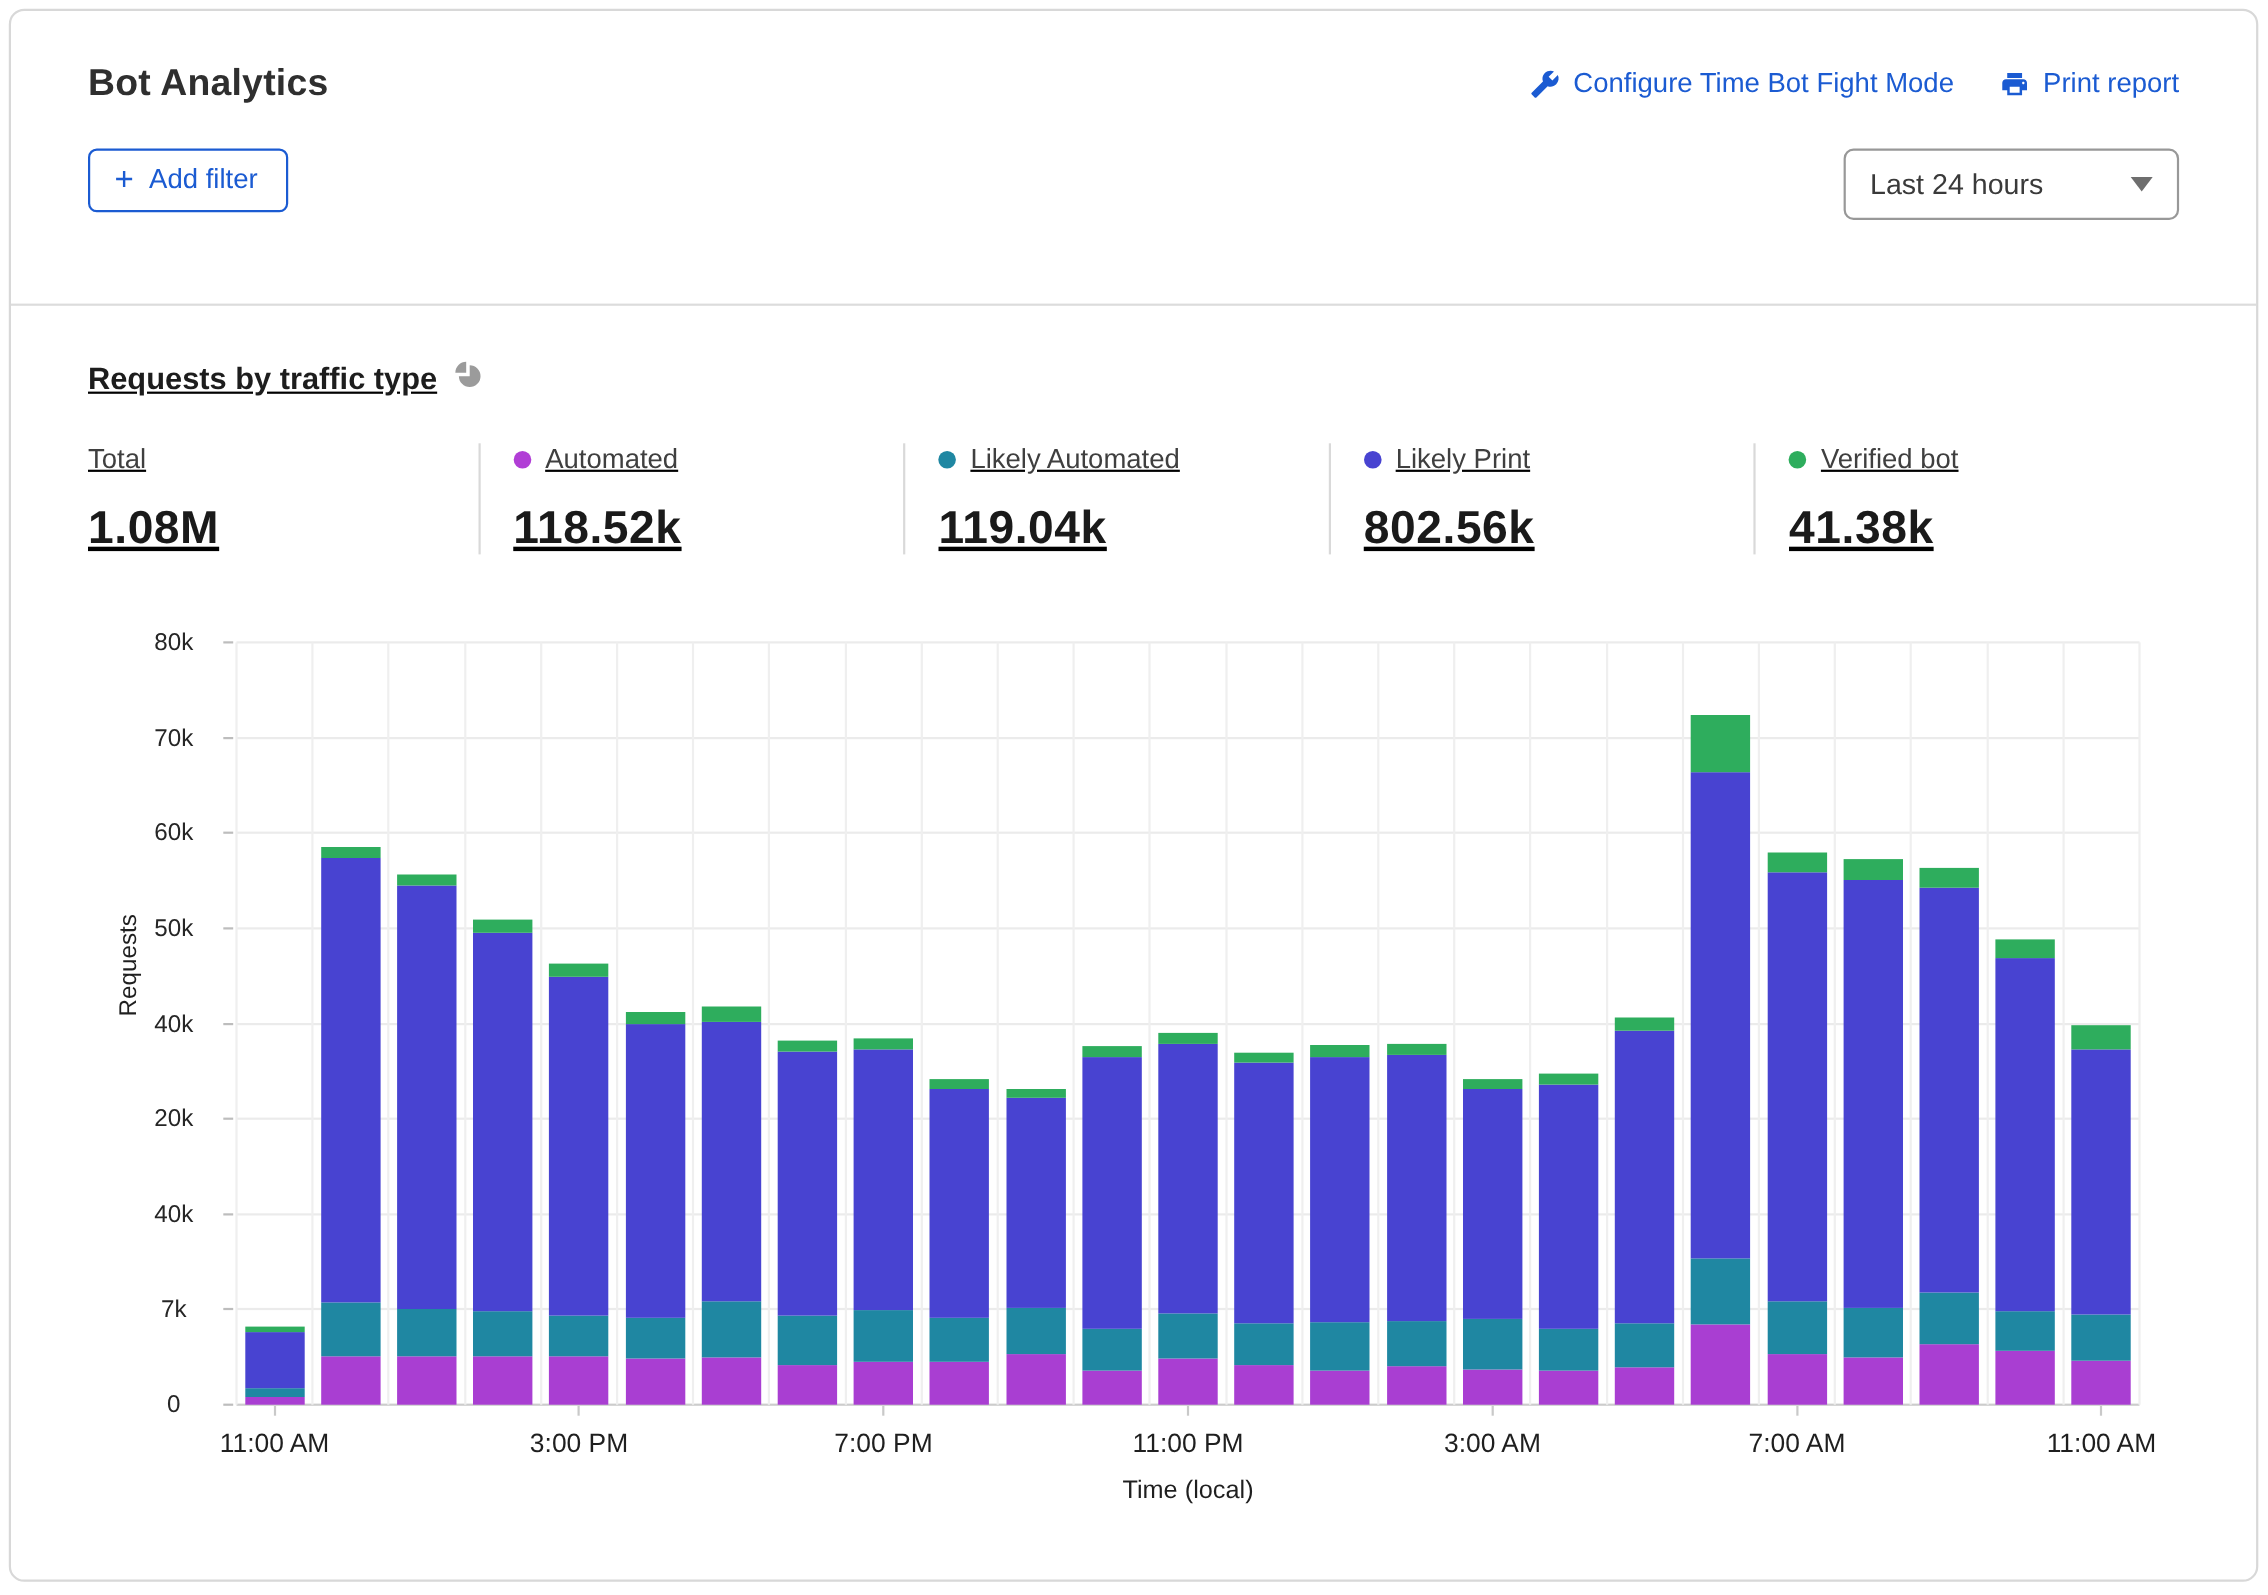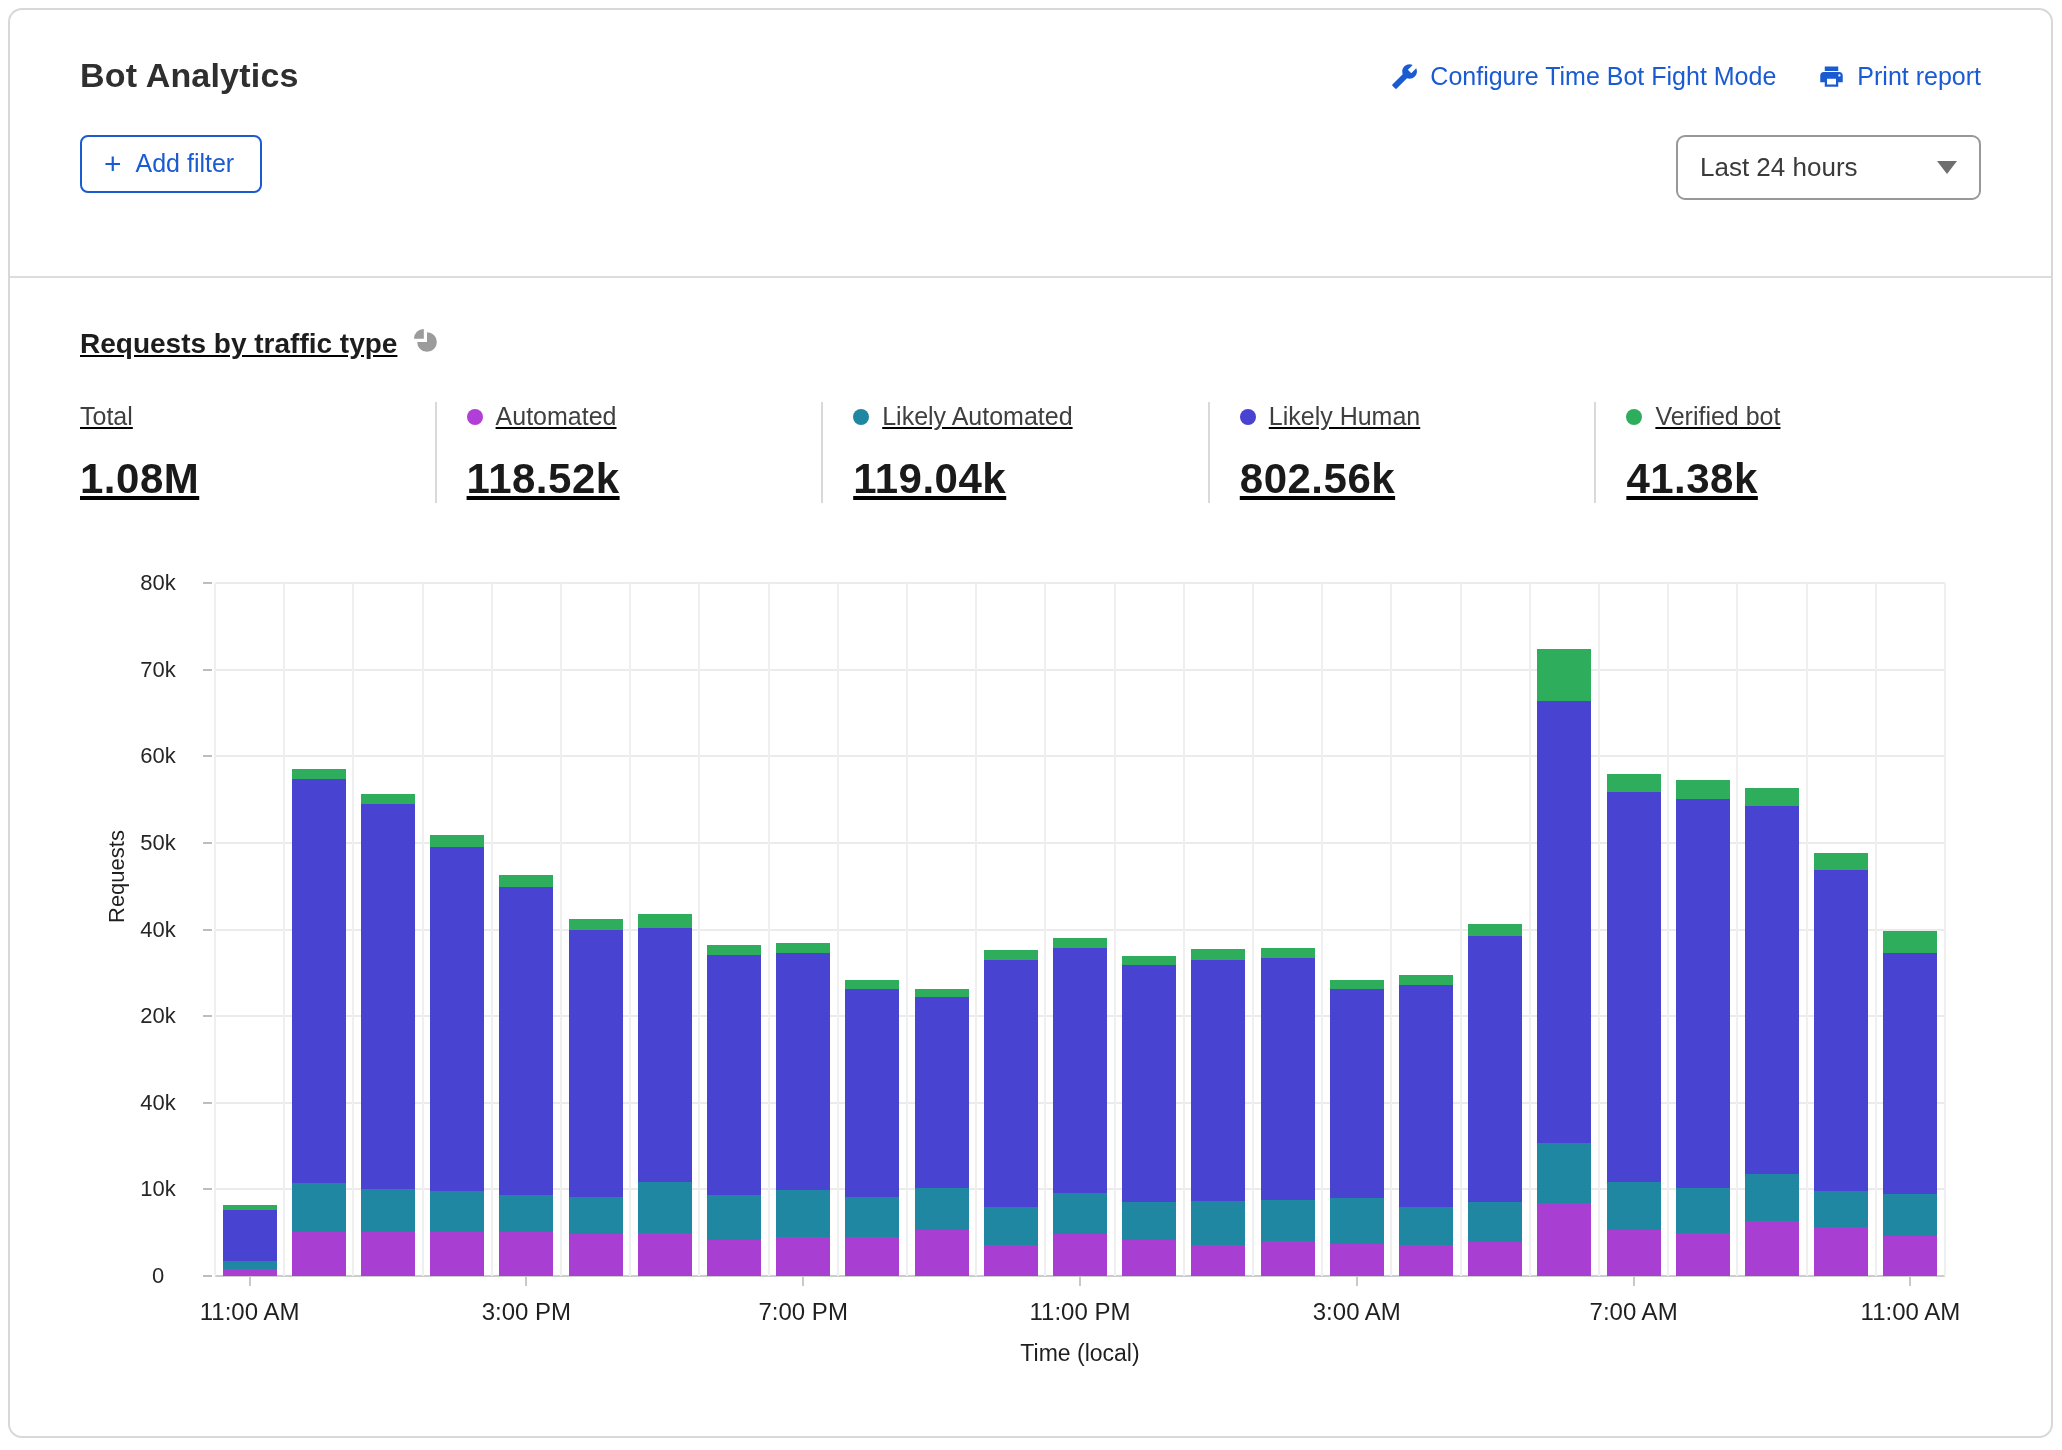--- a/index.html
+++ b/index.html
@@ -120,41 +120,41 @@
         <div class="stat-col">
           <div class="stat-label-row">
             <span class="stat-dot" style="background: rgb(31, 135, 162);"></span>
             <span class="stat-label">Likely Automated</span>
           </div>
           <div class="stat-value">119.04k</div>
         </div>
         <div class="stat-col">
           <div class="stat-label-row">
             <span class="stat-dot" style="background: rgb(72, 67, 209);"></span>
-            <span class="stat-label">Likely Human</span>
+            <span class="stat-label">Likely Print</span>
           </div>
           <div class="stat-value">802.56k</div>
         </div>
         <div class="stat-col">
           <div class="stat-label-row">
             <span class="stat-dot" style="background: rgb(46, 173, 93);"></span>
             <span class="stat-label">Verified bot</span>
           </div>
           <div class="stat-value">41.38k</div>
         </div>
       </div>
 
     <div class="chart-wrap">
       <div class="ylabel">Requests</div>
       <div class="plot">
           <div class="hgrid axis" style="top: 692px;"></div>
           <div class="ytick-label" style="left: -92px; top: 680px;">0</div>
           <div class="ytick-mark" style="left: -12px; top: 692px;"></div>
           <div class="hgrid" style="top: 605.375px;"></div>
-          <div class="ytick-label" style="left: -92px; top: 593.375px;">10k</div>
+          <div class="ytick-label" style="left: -92px; top: 593.375px;">7k</div>
           <div class="ytick-mark" style="left: -12px; top: 605.375px;"></div>
           <div class="hgrid" style="top: 518.75px;"></div>
           <div class="ytick-label" style="left: -92px; top: 506.75px;">40k</div>
           <div class="ytick-mark" style="left: -12px; top: 518.75px;"></div>
           <div class="hgrid" style="top: 432.125px;"></div>
           <div class="ytick-label" style="left: -92px; top: 420.125px;">20k</div>
           <div class="ytick-mark" style="left: -12px; top: 432.125px;"></div>
           <div class="hgrid" style="top: 345.5px;"></div>
           <div class="ytick-label" style="left: -92px; top: 333.5px;">40k</div>
           <div class="ytick-mark" style="left: -12px; top: 345.5px;"></div>

